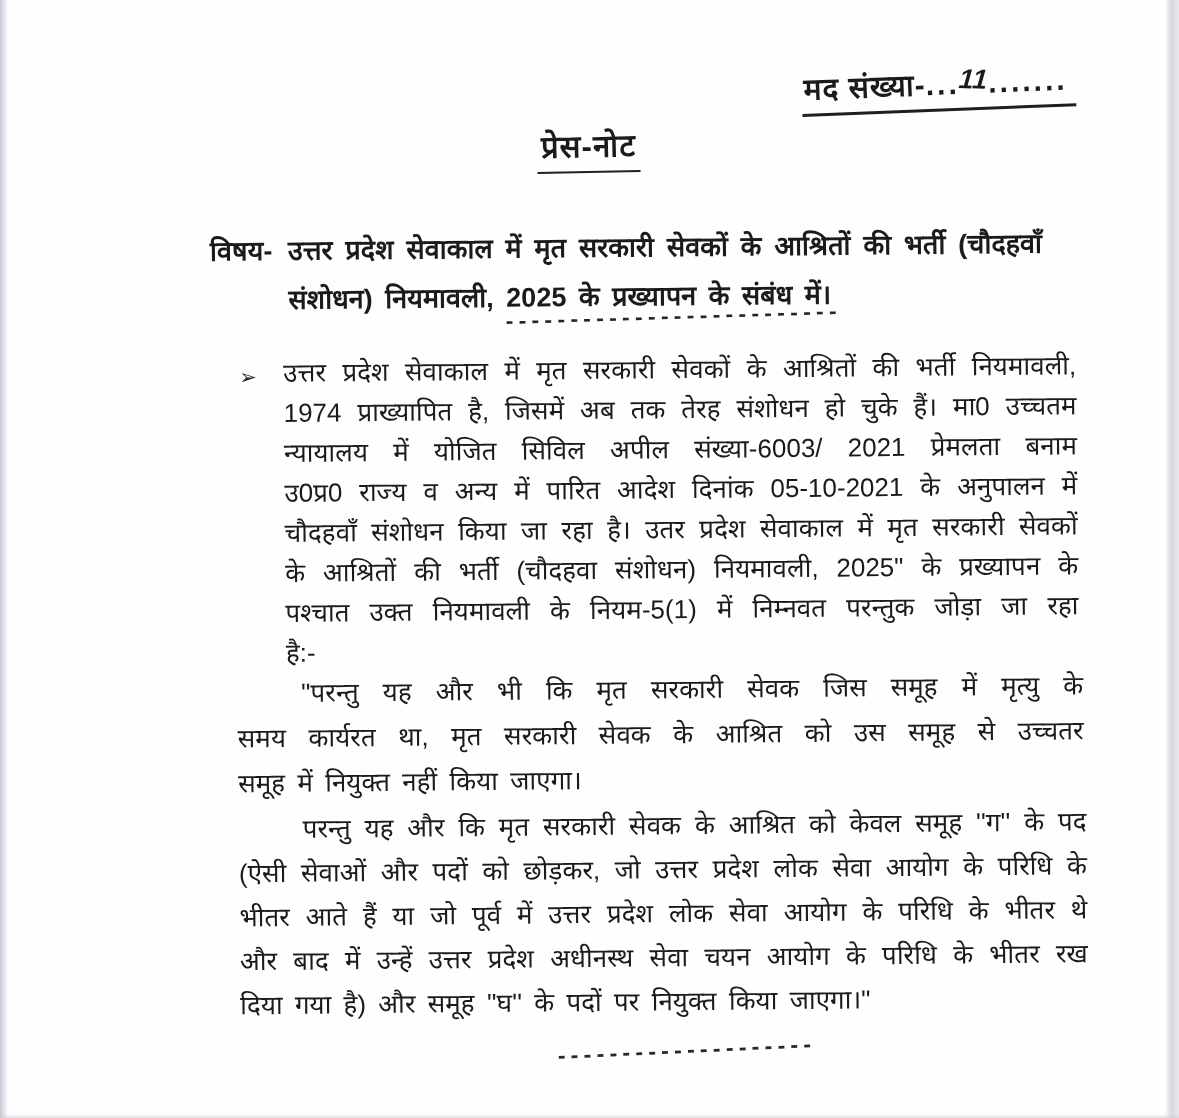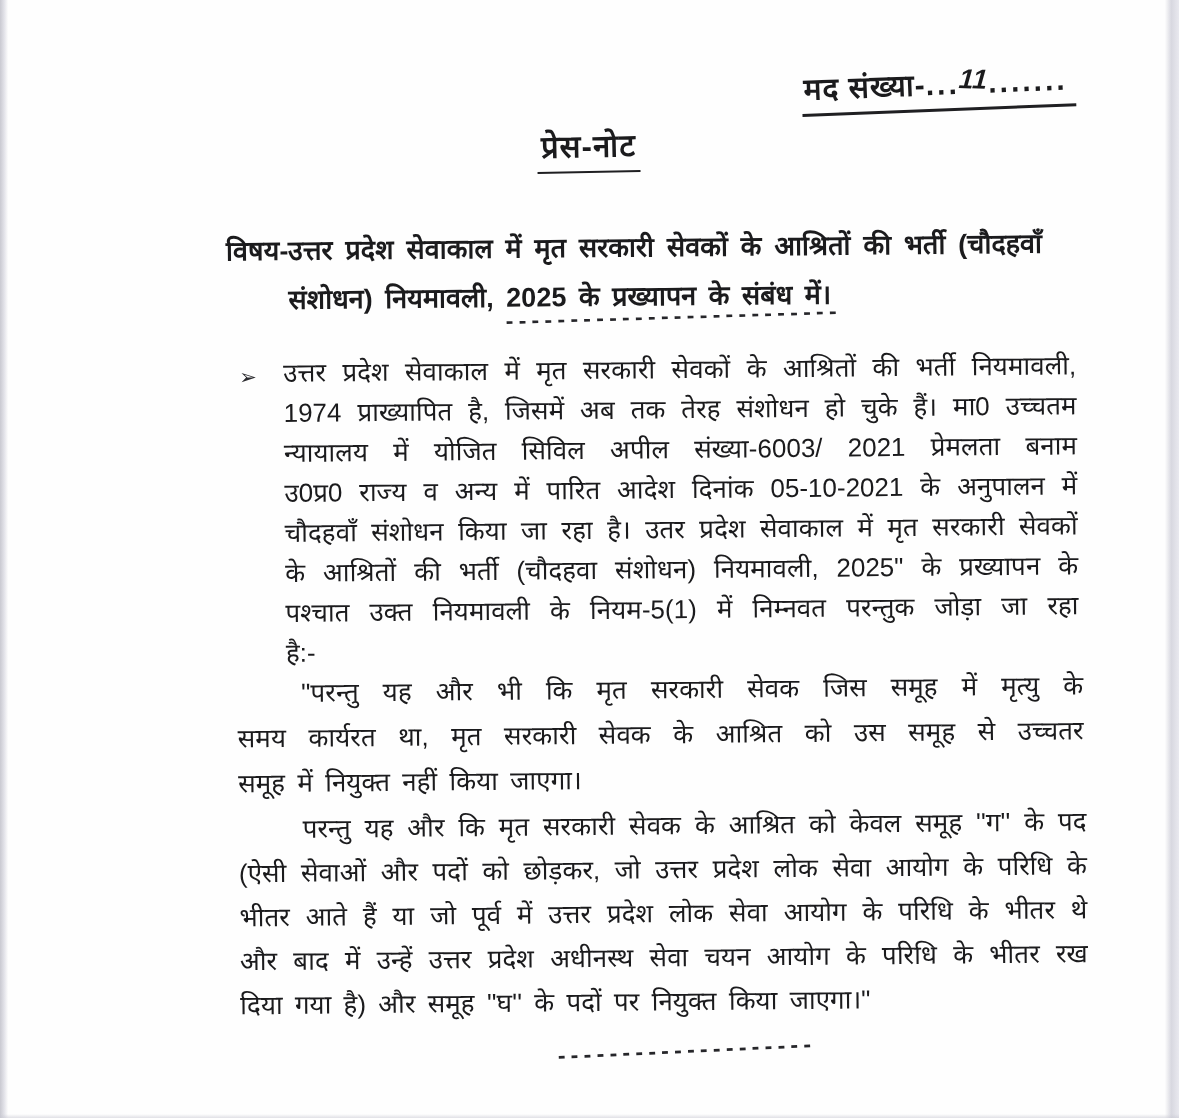--- a/index.html
+++ b/index.html
@@ -71,21 +71,21 @@
   
   .subject {
     position: absolute;
     left: 213px; top: 224px;
     width: 832px;
     font-size: 27px;
     font-weight: 600;
     line-height: 49px;
   }
   .subject .subject-label {
-    position: absolute; left: 16px; top: 0;
+    position: absolute; left: 0; top: 0;
   }
   .subject .sline { padding-left: 78px; }
   
   .jline { text-align: justify; text-align-last: justify; }
   .lline { text-align: left; word-spacing: 5px; }
   
   .sep {
     position: absolute;
     font-family: "DejaVu Sans Mono", "Liberation Mono", monospace;
     font-size: 19px;

